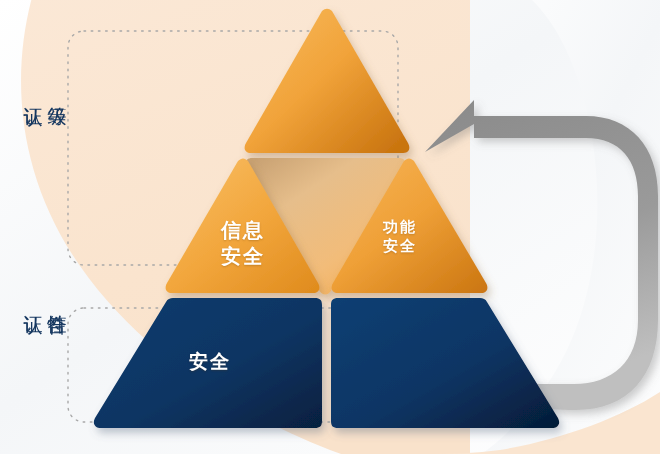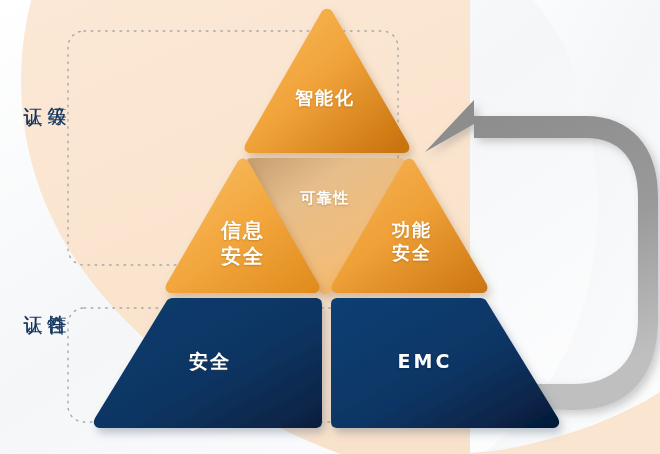--- a/index.html
+++ b/index.html
@@ -54,21 +54,21 @@
     font-family: "DejaVu Sans", "Liberation Sans", sans-serif;
     letter-spacing: 2px;
     line-height: 1.28;
     text-shadow: 0 1px 2px rgba(90,55,10,0.28);
     white-space: pre-line;
     pointer-events: none;
   }
   #t-intel  { left: 267px; top: 86px;  width: 116px; font-size: 18px; }
   #t-rely   { left: 270px; top: 189px; width: 110px; font-size: 15px; letter-spacing: 1.5px; }
   #t-infosec{ left: 195px; top: 218px; width: 96px;  font-size: 20px; }
-  #t-funcsec{ left: 364px; top: 218px; width: 96px;  font-size: 18px; }
+  #t-funcsec{ left: 352px; top: 218px; width: 96px;  font-size: 15px; }
   #t-safety { left: 155px; top: 349px; width: 110px; font-size: 19px; }
   #t-emc    { left: 370px; top: 349px; width: 110px; font-size: 19px;
               letter-spacing: 3px; text-shadow: 0 1px 2px rgba(0,20,60,0.45); }
 </style>
 </head>
 <body>
 
 <div id="stage">
 
   <svg class="layer" viewBox="0 0 660 454" xmlns="http://www.w3.org/2000/svg">
@@ -266,27 +266,24 @@
   <div class="vlabel" id="label-deng">
     <span class="vcol">等级</span>
     <span class="vcol">认证</span>
   </div>
 
   <div class="vlabel" id="label-fu">
     <span class="vcol">符合性</span>
     <span class="vcol">认证</span>
   </div>
 
-  <div class="tile-text" id="t-intel">智能化</div>
-
-  <div class="tile-text" id="t-rely">可靠性</div>
+
 
   <div class="tile-text" id="t-infosec">信息
 安全</div>
 
   <div class="tile-text" id="t-funcsec">功能
 安全</div>
 
   <div class="tile-text" id="t-safety">安全</div>
 
-  <div class="tile-text" id="t-emc">EMC</div>
 
 </div>
 
 </body></html>

